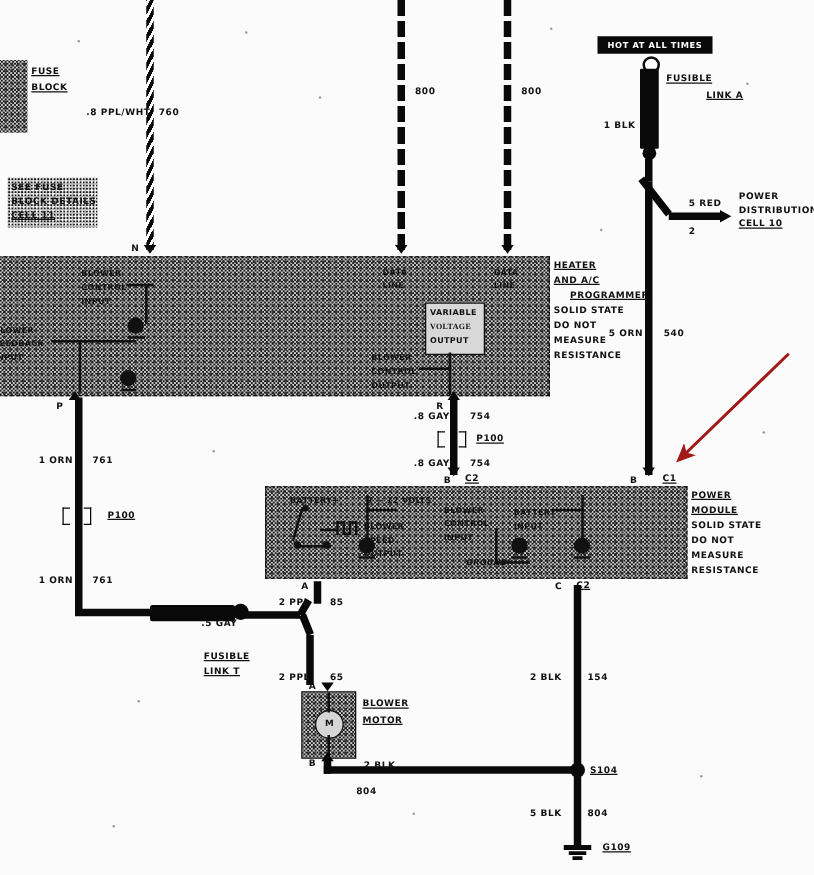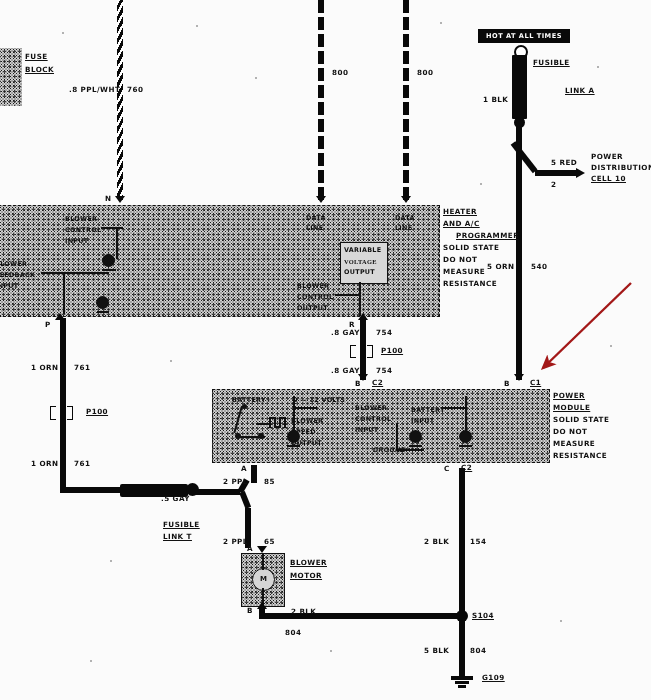--- a/index.html
+++ b/index.html
@@ -126,20 +126,25 @@
   <div class="spk" style="left:610px;top:345px;width:2px;height:2px;"></div>
   <div class="spk" style="left:110px;top:560px;width:2px;height:2px;"></div>
   <div class="spk" style="left:330px;top:650px;width:2px;height:2px;"></div>
   <div class="spk" style="left:560px;top:620px;width:2px;height:2px;"></div>
   <div class="spk" style="left:90px;top:660px;width:2px;height:2px;"></div>
 
   <div class="stipple" style="left:0px;top:48px;width:22px;height:58px;"></div>
   <div class="lbl u" style="left:25px;top:52px;">FUSE</div>
   <div class="lbl u" style="left:25px;top:65px;">BLOCK</div>
 
+  <div class="noise" style="left:6px;top:142px;width:72px;height:40px;">
+    <div class="lbl" style="left:3px;top:3px;">SEE FUSE</div>
+    <div class="lbl" style="left:3px;top:14px;">BLOCK DETAILS</div>
+    <div class="lbl u" style="left:3px;top:25px;">CELL 11</div>
+  </div>
 
   <div class="stripewire" style="left:117px;top:0px;height:200px;"></div>
   <div class="term down" style="left:115px;top:196px;"></div>
   <div class="lbl" style="left:69px;top:85px;">.8 PPL/WHT</div>
   <div class="lbl" style="left:127px;top:85px;">760</div>
   <div class="lbl" style="left:105px;top:194px;">N</div>
 
   <div class="dashwire" style="left:318px;top:0px;height:200px;"></div>
   <div class="term down" style="left:316px;top:196px;"></div>
   <div class="lbl" style="left:332px;top:68px;">800</div>
@@ -150,21 +155,21 @@
 
 
   <div class="banner" style="left:478px;top:29px;width:92px;height:14px;">
     <div class="lbl w" style="position:static;font-size:6.6px;letter-spacing:.5px;">HOT AT ALL TIMES</div>
   </div>
 
   <div class="fl-eye" style="left:514px;top:45px;width:10px;height:10px;"></div>
   <div class="fl-body" style="left:512px;top:55px;width:15px;height:64px;"></div>
   <div class="fl-dot" style="left:514px;top:117px;width:11px;height:11px;"></div>
   <div class="lbl u" style="left:533px;top:58px;">FUSIBLE</div>
-  <div class="lbl u" style="left:533px;top:86px;padding-left:32px;">LINK A</div>
+  <div class="lbl u" style="left:533px;top:71px;padding-left:32px;">LINK A</div>
   <div class="lbl" style="left:483px;top:95px;">1 BLK</div>
 
   <div class="wire" style="left:516px;top:127px;width:6px;height:18px;"></div>
 
   <div class="wire" style="left:510px;top:143px;width:6px;height:36px;transform:rotate(-38deg);transform-origin:top center;"></div>
   <div class="wire" style="left:535px;top:170px;width:42px;height:6px;"></div>
   <div class="ahead" style="left:576px;top:168px;"></div>
   <div class="lbl" style="left:551px;top:158px;">5 RED</div>
   <div class="lbl" style="left:551px;top:180px;">2</div>
   <div class="lbl" style="left:591px;top:152px;">POWER</div>

